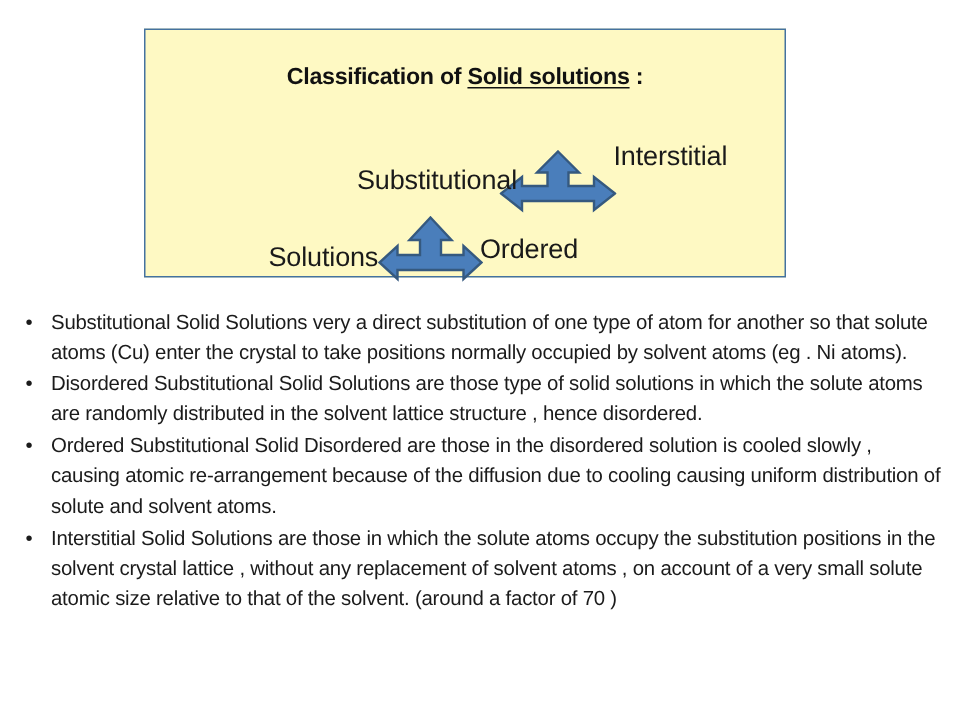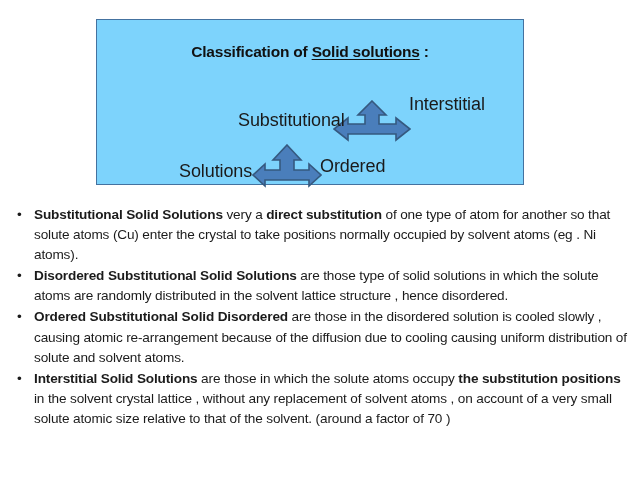--- a/index.html
+++ b/index.html
@@ -18,21 +18,21 @@
 
   
   #diagram-box {
     position: absolute;
     left: 96px;
     top: 19px;
     width: 428px;
     height: 166px;
     border: 1.5px solid #4472A0;
     box-sizing: border-box;
-    background: #7dd3fc;
+    background: #fef9c3;
   }
 
   #diagram-title {
     position: absolute;
     left: 0;
     right: 0;
     top: 23px;
     text-align: center;
     font-size: 15.5px;
     font-weight: bold;
@@ -84,21 +84,21 @@
   }
   .bullet-item .bullet-mark {
     position: absolute;
     left: 5px;
     top: 0;
     font-size: 13.6px;
     line-height: 20.1px;
     color: #1b1b1b;
   }
   .bullet-item b {
-    font-weight: bold;
+    font-weight: normal;
   }
 </style>
 </head>
 <body>
 
 <div id="diagram-box">
 
   <div id="diagram-title">
     <span>Classification of </span><span class="underlined">Solid solutions</span><span> :</span>
   </div>

